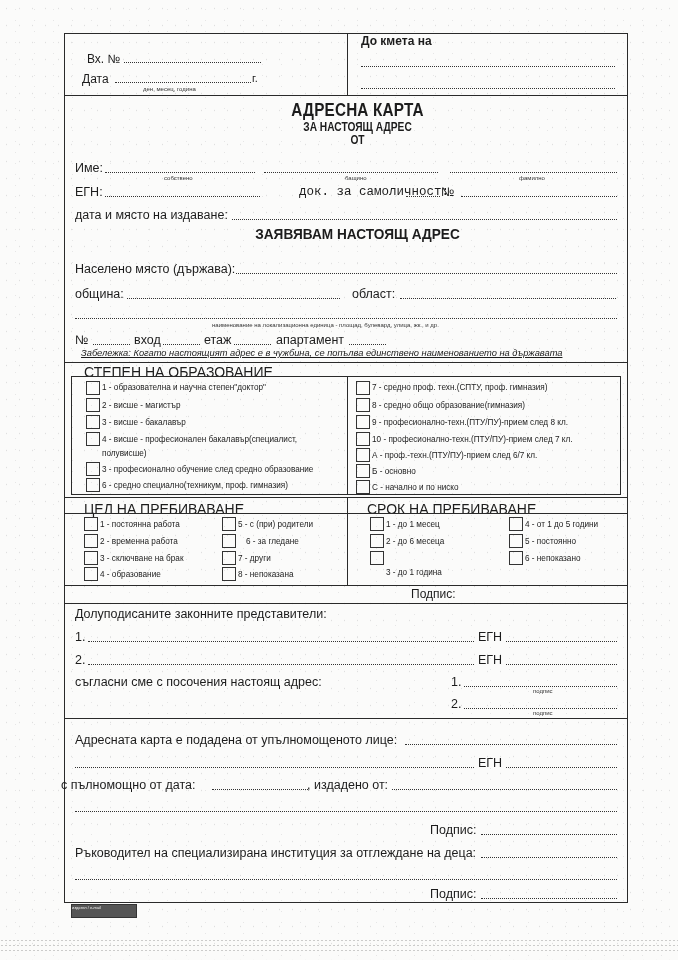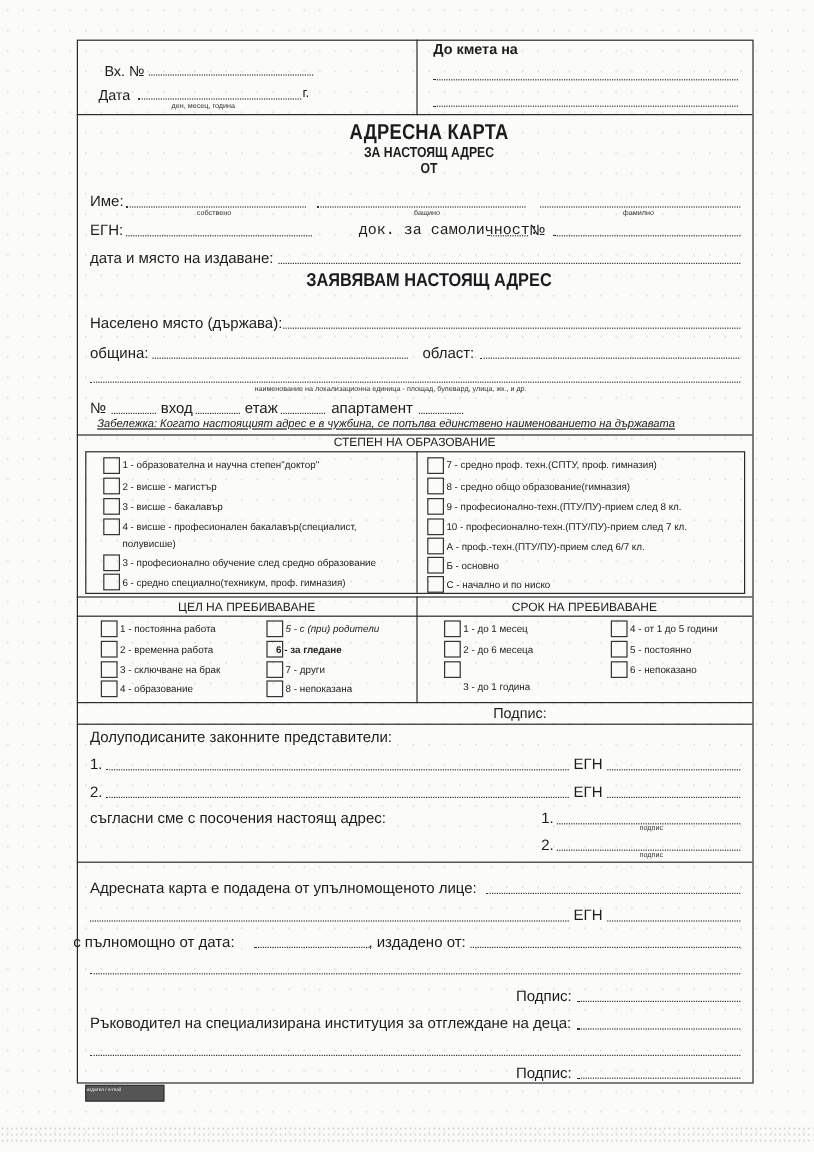--- a/index.html
+++ b/index.html
@@ -16,21 +16,21 @@
   .hl { position:absolute; height:0; border-top:1.5px solid #2a2a2a; }
   .vl { position:absolute; width:0; border-left:1.5px solid #2a2a2a; }
   .t { position:absolute; white-space:nowrap; font-size:12.5px; }
   .sm { position:absolute; white-space:nowrap; font-size:6px; color:#333; }
   .dots { position:absolute; height:0; border-bottom:1.3px dotted #333; }
   .title1 { font-size:18px; font-weight:bold; letter-spacing:0.2px; transform:scaleX(0.85); transform-origin:center; }
   .title2 { font-size:12px; font-weight:bold; transform:scaleX(0.85); transform-origin:center; }
   .title3 { font-size:15.5px; font-weight:bold; transform:scaleX(0.88); transform-origin:center; }
   .cb { position:absolute; width:12px; height:12px; border:1px solid #333; background:transparent; }
   .opt { position:absolute; white-space:nowrap; font-size:8.2px; color:#222; }
-  .sechead { position:absolute; font-size:10px; text-align:center; white-space:nowrap; }
+  .sechead { position:absolute; font-size:14px; text-align:left; white-space:nowrap;margin-left:20px; }
   .note { font-size:9.3px; font-style:italic; text-decoration:underline; }
   .logo { position:absolute; left:71px; top:904px; width:64px; height:12px; background:#555; border:1px solid #333;
           color:#eee; font-size:4px; line-height:6px; overflow:hidden; }
 </style>
 </head>
 <body>
 
 <div class="noise"></div>
 <div class="bottom-noise"></div>
 
@@ -143,23 +143,23 @@
 <div class="cb" style="left:84px; top:517px;"></div>
 <span class="opt" style="left:100px; top:520px;">1 - постоянна работа</span>
 <div class="cb" style="left:84px; top:534px;"></div>
 <span class="opt" style="left:100px; top:537px;">2 - временна работа</span>
 <div class="cb" style="left:84px; top:551px;"></div>
 <span class="opt" style="left:100px; top:554px;">3 - сключване на брак</span>
 <div class="cb" style="left:84px; top:567px;"></div>
 <span class="opt" style="left:100px; top:570px;">4 - образование</span>
 
 <div class="cb" style="left:222px; top:517px;"></div>
-<span class="opt" style="left:238px; top:520px;font-style:italic;">5 - с (при) родители</span>
+<span class="opt" style="left:238px; top:520px;">5 - с (при) родители</span>
 <div class="cb" style="left:222px; top:534px;"></div>
-<span class="opt" style="left:230px; top:537px;font-weight:bold;">6 - за гледане</span>
+<span class="opt" style="left:246px; top:537px;">6 - за гледане</span>
 <div class="cb" style="left:222px; top:551px;"></div>
 <span class="opt" style="left:238px; top:554px;">7 - други</span>
 <div class="cb" style="left:222px; top:567px;"></div>
 <span class="opt" style="left:238px; top:570px;">8 - непоказана</span>
 
 <div class="cb" style="left:370px; top:517px;"></div>
 <span class="opt" style="left:386px; top:520px;">1 - до 1 месец</span>
 <div class="cb" style="left:370px; top:534px;"></div>
 <span class="opt" style="left:386px; top:537px;">2 - до 6 месеца</span>
 <div class="cb" style="left:370px; top:551px;"></div>

